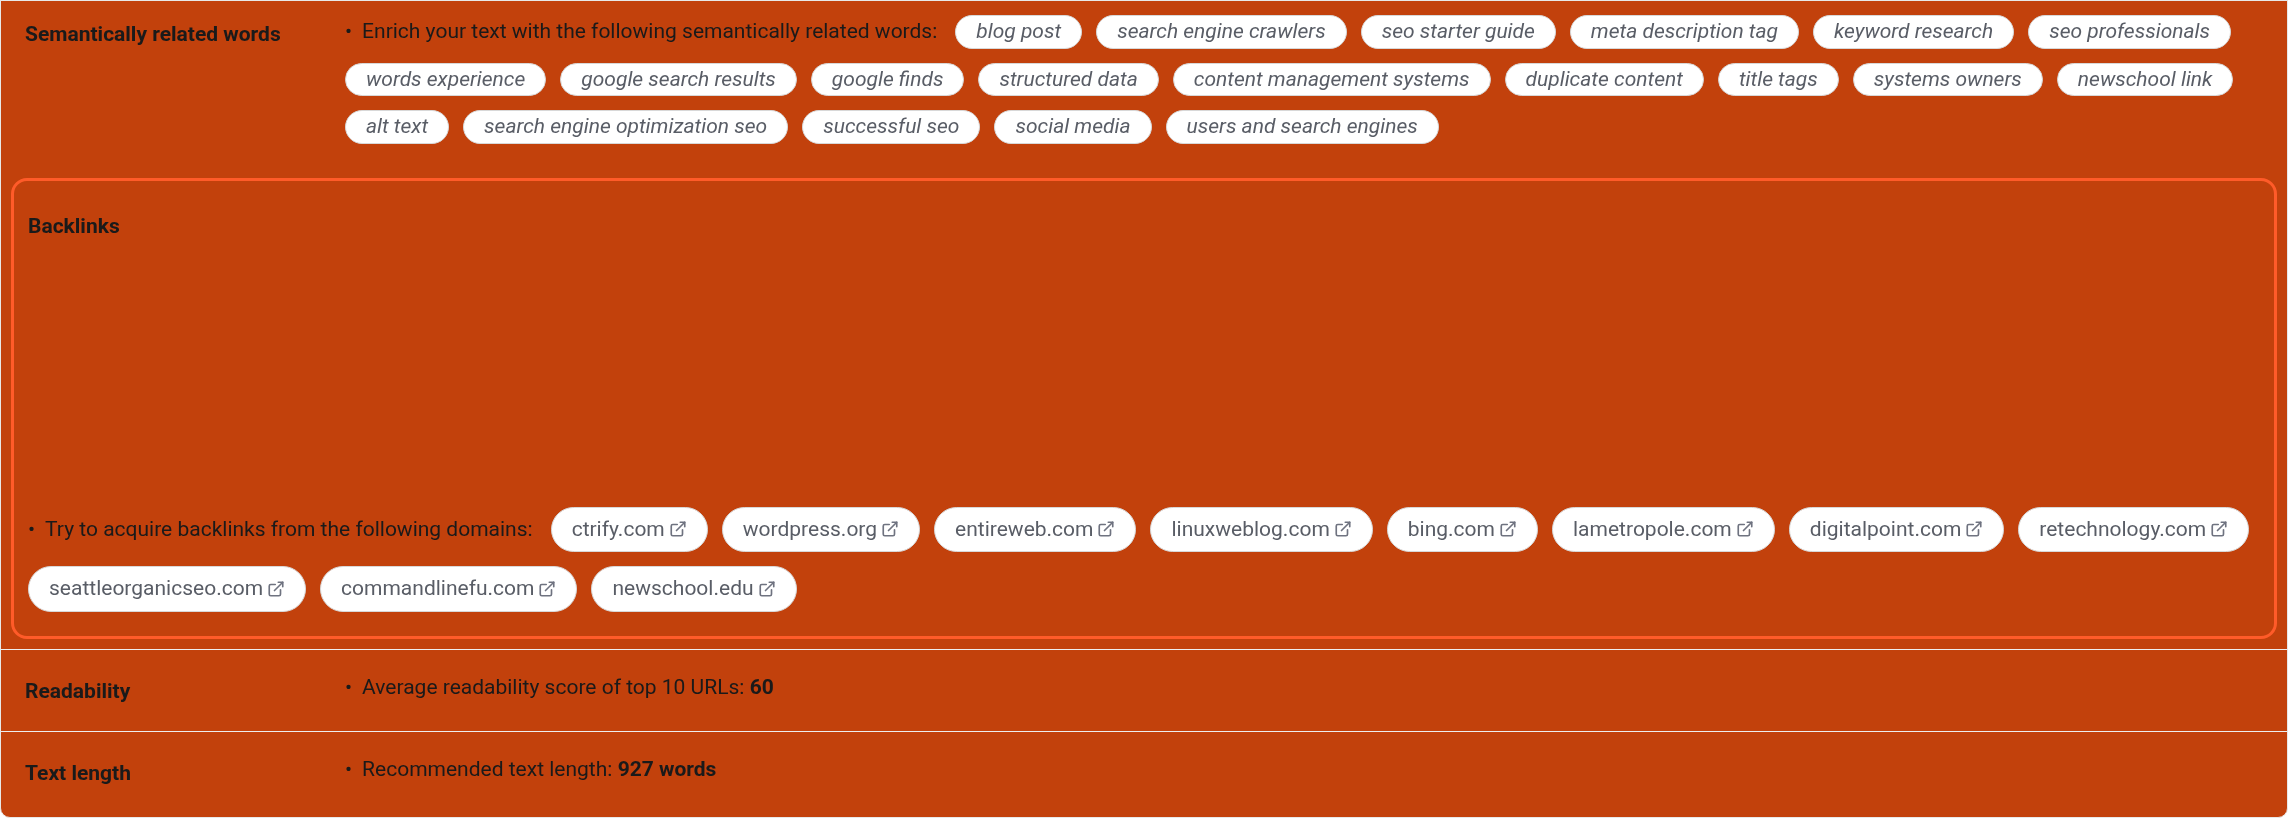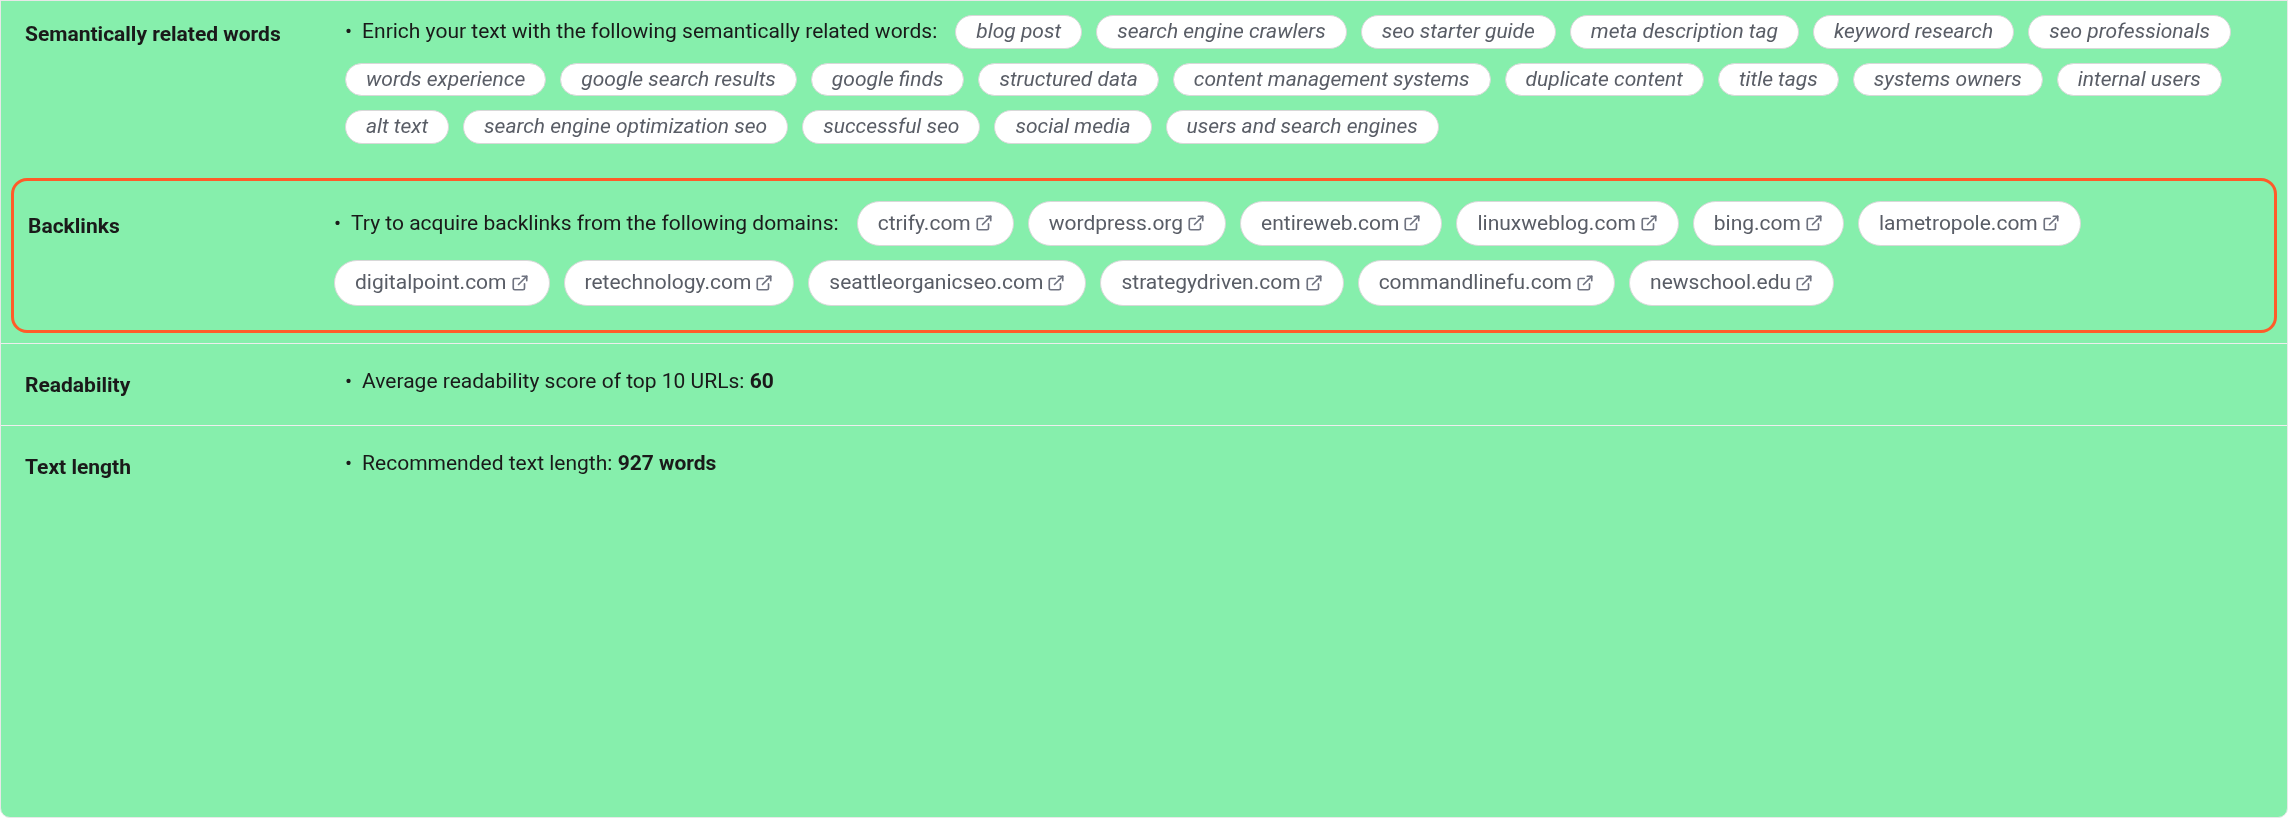--- a/index.html
+++ b/index.html
@@ -6,21 +6,21 @@
   body {
     font-family: -apple-system, BlinkMacSystemFont, "Segoe UI", Roboto, "Helvetica Neue", Arial, sans-serif;
     background: #ffffff;
     color: #1a1a1a;
     font-size: 21px;
     line-height: 1.5;
   }
   .container {
     width: 2288px;
     height: 818px;
-    background: #86efac;
+    background: #c2410c;
     border: 1px solid #e8e8e8;
     border-radius: 0 0 10px 10px;
   }
   .section {
     display: flex;
     align-items: flex-start;
     padding: 22px 24px 24px 24px;
     border-top: 1px solid #eeeeee;
   }
   .section:first-child {
@@ -86,20 +86,21 @@
   .highlight-box {
     position: relative;
     border: 3px solid #ff5b29;
     border-radius: 16px;
     margin: 10px 10px;
     padding: 20px 14px 24px 14px;
   }
   .highlight-box .section-row {
     display: flex;
     align-items: flex-start;
+    flex-direction: column;
   }
   .highlight-box .section-label {
     flex: 0 0 306px;
     padding-top: 10px;
   }
   .bold-val { font-weight: 700; }
 </style>
 </head>
 <body>
 
@@ -120,21 +121,21 @@
         <span class="pill">keyword research</span>
         <span class="pill">seo professionals</span>
         <span class="pill">words experience</span>
         <span class="pill">google search results</span>
         <span class="pill">google finds</span>
         <span class="pill">structured data</span>
         <span class="pill">content management systems</span>
         <span class="pill">duplicate content</span>
         <span class="pill">title tags</span>
         <span class="pill">systems owners</span>
-        <span class="pill">internal users</span>
+        <span class="pill">newschool link</span>
         <span class="pill">alt text</span>
         <span class="pill">search engine optimization seo</span>
         <span class="pill">successful seo</span>
         <span class="pill">social media</span>
         <span class="pill">users and search engines</span>
       </div>
   </div>
 
   <div class="highlight-box">
     <div class="section-row">
@@ -220,30 +221,20 @@
             <span class="ext-icon">
               <svg viewBox="0 0 24 24" fill="none" stroke="#6f7380" stroke-width="2.2" stroke-linecap="round" stroke-linejoin="round">
                 <path d="M18 13v6a2 2 0 0 1-2 2H5a2 2 0 0 1-2-2V8a2 2 0 0 1 2-2h6"></path>
                 <polyline points="15 3 21 3 21 9"></polyline>
                 <line x1="10" y1="14" x2="21" y2="3"></line>
               </svg>
             </span>
           </span>
           <span class="pill-link">
             <span>seattleorganicseo.com</span>
-            <span class="ext-icon">
-              <svg viewBox="0 0 24 24" fill="none" stroke="#6f7380" stroke-width="2.2" stroke-linecap="round" stroke-linejoin="round">
-                <path d="M18 13v6a2 2 0 0 1-2 2H5a2 2 0 0 1-2-2V8a2 2 0 0 1 2-2h6"></path>
-                <polyline points="15 3 21 3 21 9"></polyline>
-                <line x1="10" y1="14" x2="21" y2="3"></line>
-              </svg>
-            </span>
-          </span>
-          <span class="pill-link">
-            <span>strategydriven.com</span>
             <span class="ext-icon">
               <svg viewBox="0 0 24 24" fill="none" stroke="#6f7380" stroke-width="2.2" stroke-linecap="round" stroke-linejoin="round">
                 <path d="M18 13v6a2 2 0 0 1-2 2H5a2 2 0 0 1-2-2V8a2 2 0 0 1 2-2h6"></path>
                 <polyline points="15 3 21 3 21 9"></polyline>
                 <line x1="10" y1="14" x2="21" y2="3"></line>
               </svg>
             </span>
           </span>
           <span class="pill-link">
             <span>commandlinefu.com</span>

